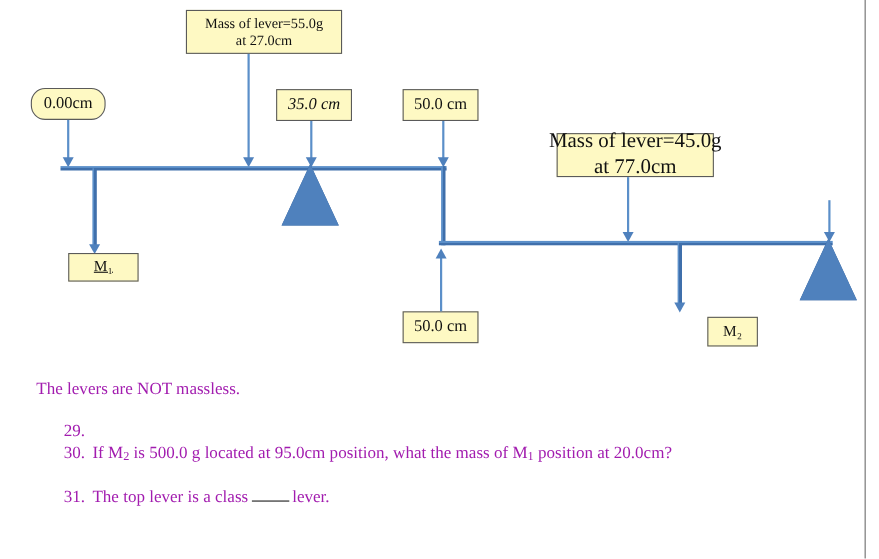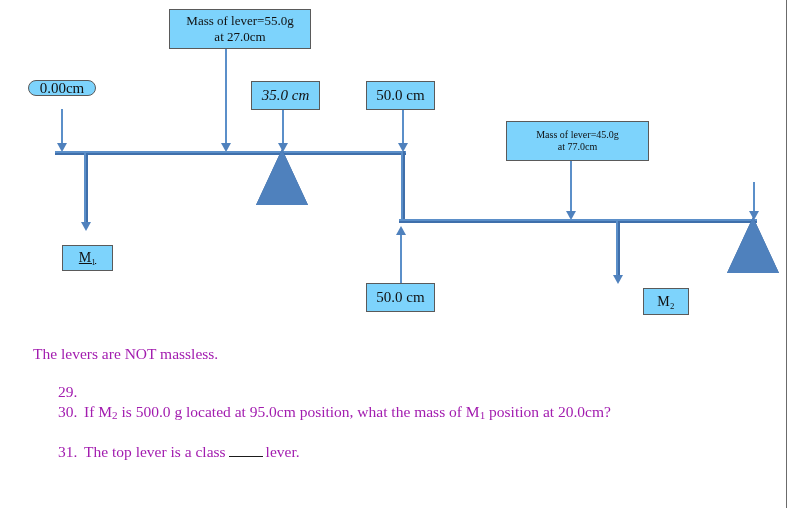--- a/index.html
+++ b/index.html
@@ -34,21 +34,21 @@
     left: 797px;
     width: 2px;
     height: 508px;
     background: #ffffff;
   }
 
   
   .label-box {
     position: absolute;
     box-sizing: border-box;
-    background: #7dd3fc;
+    background: #fef9c3;
     border: 1.4px solid #5a5a5a;
     font-family: "Liberation Serif", "DejaVu Serif", serif;
     text-align: center;
     line-height: 1.12;
     color: #111111;
     white-space: nowrap;
     display: flex;
     align-items: center;
     justify-content: center;
     flex-direction: column;
@@ -159,21 +159,21 @@
   <div class="page-edge-right"></div>
   <div class="page-edge-right-2"></div>
 
   <div class="label-box two-line" style="left:169px; top:9px; width:142px; height:40px; font-size:13px;">
     <span>Mass of lever=55.0g</span>
     <span>at 27.0cm</span>
   </div>
   <div class="stem" style="left:225.2px; top:49px; height:95px;"></div>
   <div class="arrow-down" style="left:221px; top:143px;"></div>
 
-  <div class="label-box" style="left:28px; top:80px; width:68px; height:16px; font-size:15px;border-radius:13px;">
+  <div class="label-box" style="left:28px; top:80px; width:68px; height:29px; font-size:15px;border-radius:13px;">
     <span>0.00cm</span>
   </div>
   <div class="stem" style="left:61.2px; top:109px; height:35px;"></div>
   <div class="arrow-down" style="left:57px; top:143px;"></div>
 
   <div class="label-box" style="left:251px; top:81px; width:69px; height:29px; font-size:15px;font-style:italic;">
     <span>35.0 cm</span>
   </div>
   <div class="stem" style="left:282.2px; top:110px; height:34px;"></div>
   <div class="arrow-down" style="left:278px; top:143px;"></div>
@@ -185,27 +185,27 @@
   <div class="arrow-down" style="left:398px; top:143px;"></div>
 
   <div class="bar bar-h" style="left:55px; top:151px; width:351px;"></div>
 
   <div class="fulcrum" style="left:256px; top:149px;">
     <div class="tri"></div>
   </div>
 
   <div class="bar bar-v" style="left:84px; top:153px; height:72px;"></div>
   <div class="arrow-down" style="left:81px; top:222px;"></div>
-  <div class="label-box" style="left:62px; top:245px; width:51px; height:26px; font-size:14px;text-decoration:underline;">
+  <div class="label-box" style="left:62px; top:230px; width:64px; height:26px; font-size:14px;text-decoration:underline;">
     <span>M₁</span>
   </div>
 
   <div class="bar bar-v" style="left:401px; top:151px; height:72px;"></div>
 
-  <div class="label-box two-line" style="left:506px; top:121px; width:143px; height:40px; font-size:10px;">
+  <div class="label-box two-line" style="left:506px; top:121px; width:143px; height:40px; font-size:19px;">
     <span>Mass of lever=45.0g</span>
     <span>at 77.0cm</span>
   </div>
   <div class="stem" style="left:570.2px; top:161px; height:51px;"></div>
   <div class="arrow-down" style="left:566px; top:211px;"></div>
 
   <div class="stem" style="left:753.2px; top:182px; height:30px;"></div>
   <div class="arrow-down" style="left:749px; top:211px;"></div>
 
   <div class="bar bar-h" style="left:399px; top:219px; width:358px;"></div>

